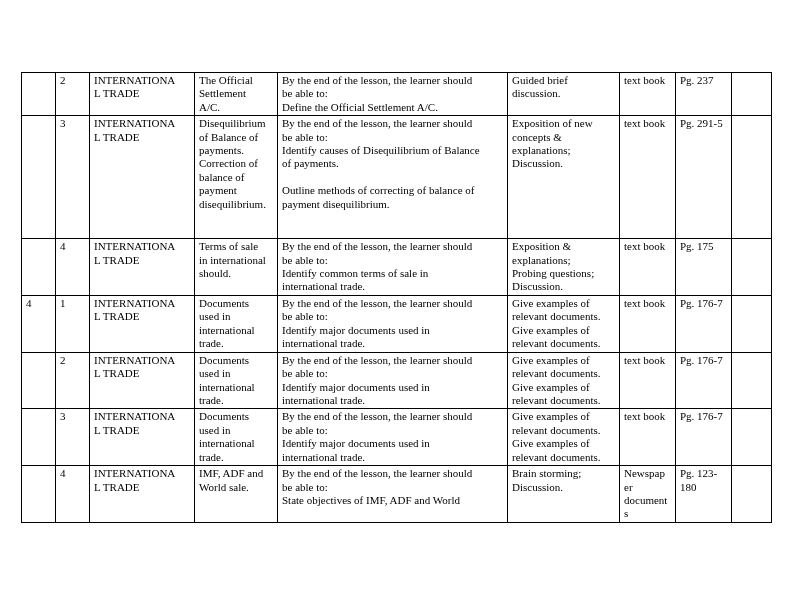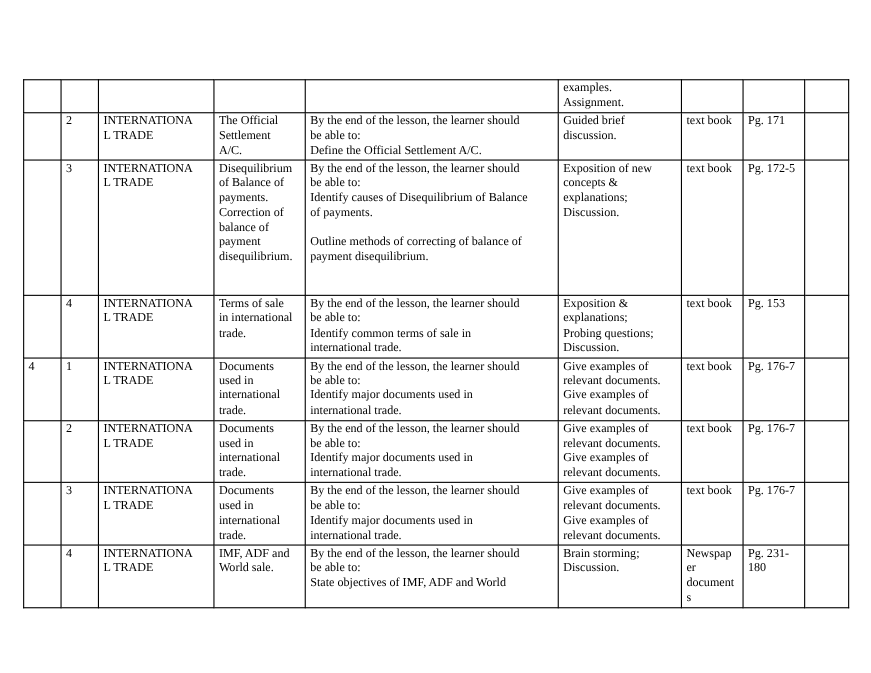--- a/index.html
+++ b/index.html
@@ -57,47 +57,35 @@
       <col style="width:34px">
       <col style="width:105px">
       <col style="width:83px">
       <col style="width:230px">
       <col style="width:112px">
       <col style="width:56px">
       <col style="width:56px">
       <col style="width:40px">
     </colgroup>
     <tbody>
-      <tr class="r1">
-        <td></td>
-        <td></td>
-        <td></td>
-        <td></td>
-        <td></td>
-        <td>examples.
-Assignment.</td>
-        <td></td>
-        <td></td>
-        <td></td>
-      </tr>
       <tr class="r2">
         <td></td>
         <td>2</td>
         <td>INTERNATIONA
 L TRADE</td>
         <td>The Official
 Settlement
 A/C.</td>
         <td>By the end of the lesson, the learner should
 be able to:
 Define the Official Settlement A/C.</td>
         <td>Guided brief
 discussion.</td>
         <td>text book</td>
-        <td>Pg. 171</td>
+        <td>Pg. 237</td>
         <td></td>
       </tr>
       <tr class="r3">
         <td></td>
         <td>3</td>
         <td>INTERNATIONA
 L TRADE</td>
         <td>Disequilibrium
 of Balance of
 payments.
@@ -110,41 +98,41 @@
 Identify causes of Disequilibrium of Balance
 of payments.
 
 Outline methods of correcting of balance of
 payment disequilibrium.</td>
         <td>Exposition of new
 concepts &amp;
 explanations;
 Discussion.</td>
         <td>text book</td>
-        <td>Pg. 172-5</td>
+        <td>Pg. 291-5</td>
         <td></td>
       </tr>
       <tr class="r4">
         <td></td>
         <td>4</td>
         <td>INTERNATIONA
 L TRADE</td>
         <td>Terms of sale
 in international
-trade.</td>
+should.</td>
         <td>By the end of the lesson, the learner should
 be able to:
 Identify common terms of sale in
 international trade.</td>
         <td>Exposition &amp;
 explanations;
 Probing questions;
 Discussion.</td>
         <td>text book</td>
-        <td>Pg. 153</td>
+        <td>Pg. 175</td>
         <td></td>
       </tr>
       <tr class="r5">
         <td>4</td>
         <td>1</td>
         <td>INTERNATIONA
 L TRADE</td>
         <td>Documents
 used in
 international
@@ -211,19 +199,19 @@
         <td>IMF, ADF and
 World sale.</td>
         <td>By the end of the lesson, the learner should
 be able to:
 State objectives of IMF, ADF and World</td>
         <td>Brain storming;
 Discussion.</td>
         <td>Newspap
 er
 documents</td>
-        <td>Pg. 231-
+        <td>Pg. 123-
 180</td>
         <td></td>
       </tr>
     </tbody>
   </table>
 </div>
 
 </body></html>

